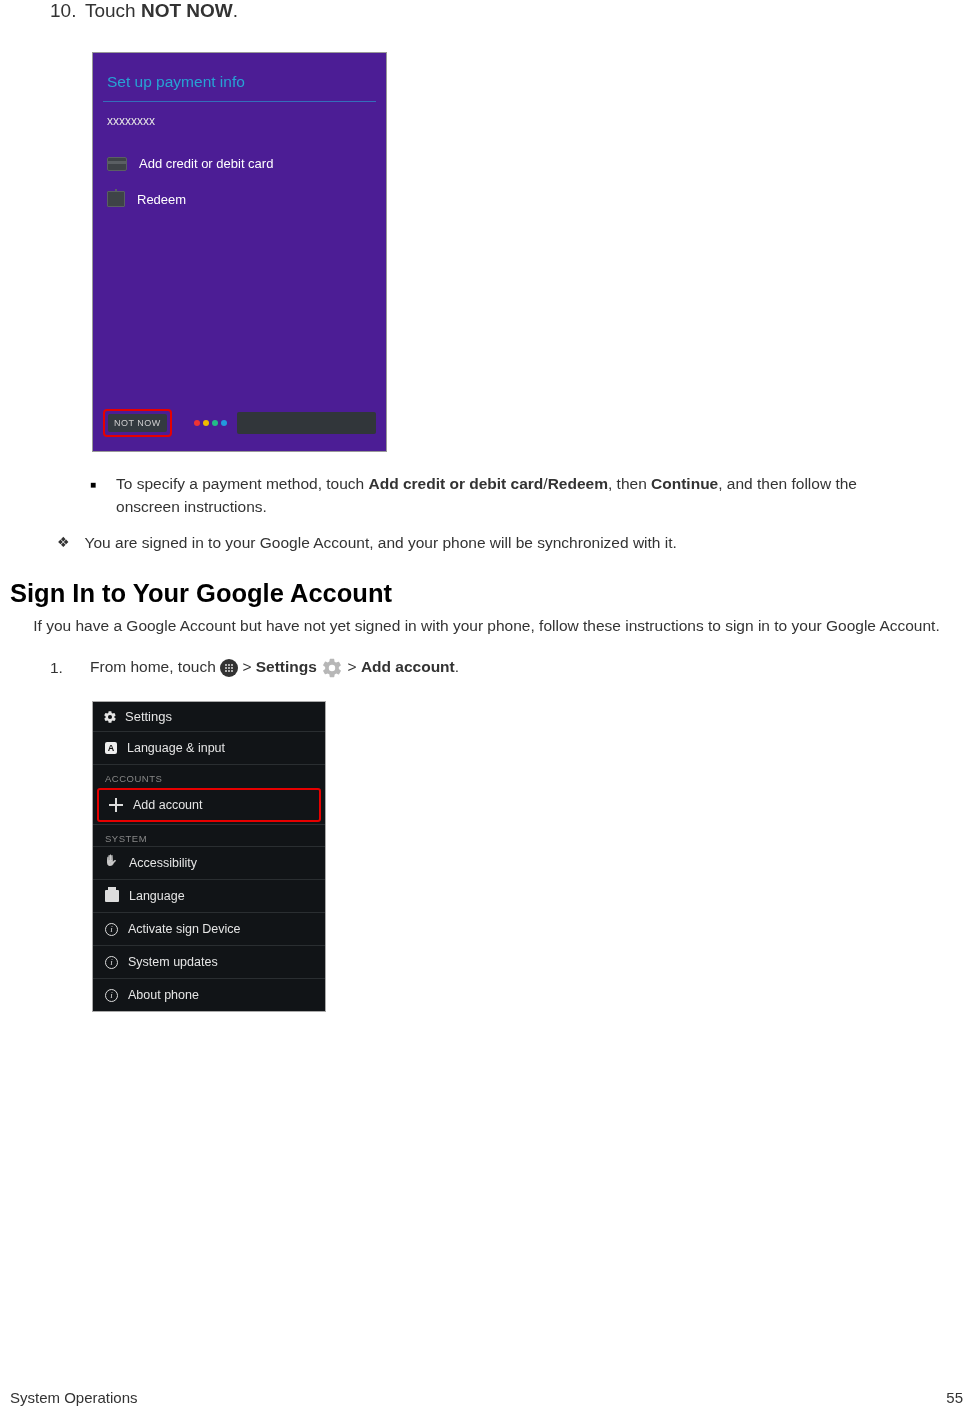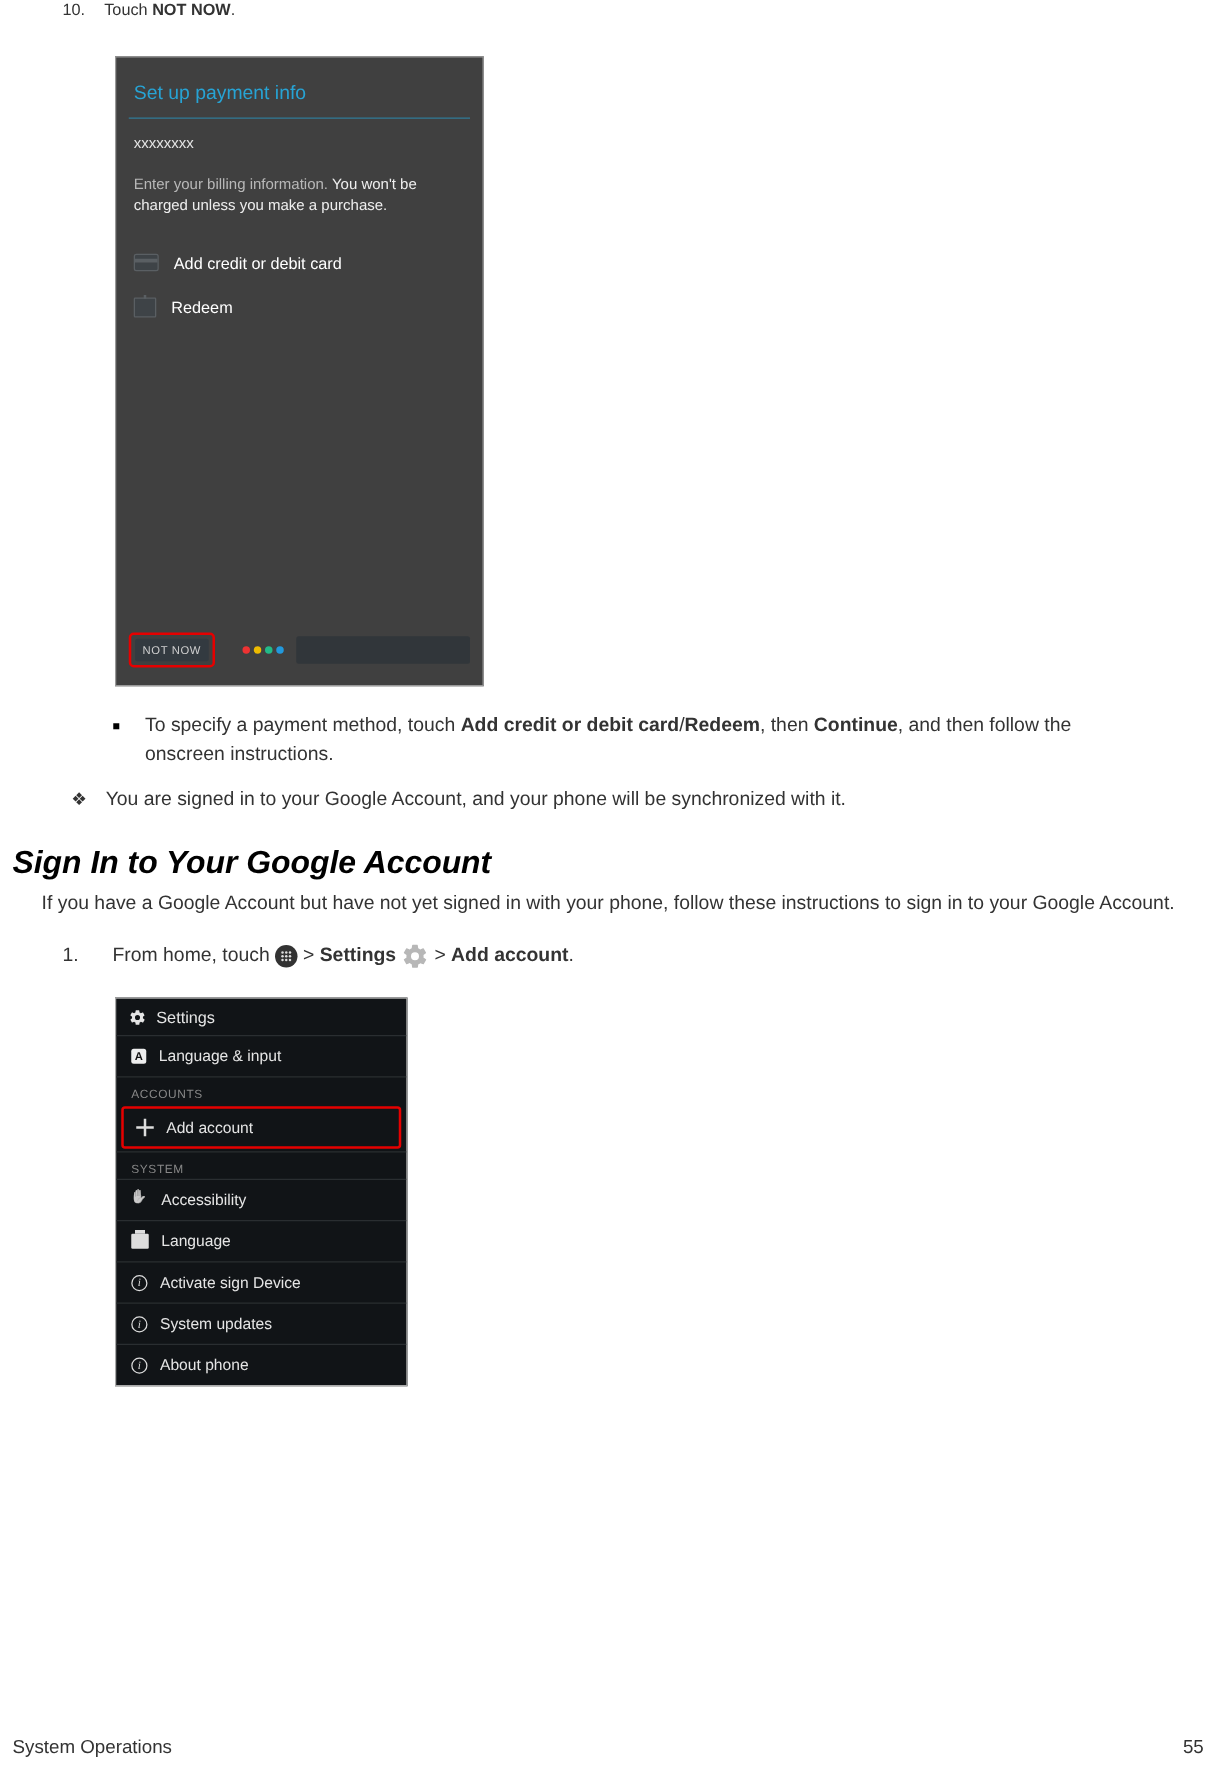--- a/index.html
+++ b/index.html
@@ -6,30 +6,30 @@
     body {
       font-family: Arial, Helvetica, sans-serif;
       width: 973px;
       height: 1420px;
       background: #fff;
       color: #000;
       position: relative;
       padding: 0 10px;
     }
     .step-line {
-      font-size: 13px;
+      font-size: 19px;
       color: #333;
       margin-left: 40px;
     }
     .step-num { display:inline-block; width: 30px; }
     .bold { font-weight: bold; }
     .screenshot1 {
       width: 295px;
-      height: 504px;
-      background: #404040;
+      height: 400px;
+      background: #4c1d95;
       margin: 30px 0 20px 82px;
       border: 1px solid #999;
       position: relative;
       padding: 18px 0 0 0;
     }
     .ss1-title {
       color: #27a3d4;
       font-size: 15.5px;
       padding: 2px 14px 10px;
     }
@@ -80,21 +80,20 @@
       display:flex; gap:15px; align-items:flex-start;
       font-size: 15.5px; color:#333; line-height: 1.5;
     }
     .diamond { font-size:14px; margin-top:1px; }
     h2.section-heading {
       font-family: Verdana, Arial, sans-serif;
       font-weight: bold;
       font-size: 25.5px;
       color: #000;
       margin: 12px 0 6px 0;
-      font-style: italic;
     }
     .para {
       font-size: 15.5px; color:#333; line-height:1.5;
       margin: 4px 0 20px 0;
       text-align: center;
     }
     .numstep {
       margin-left: 40px;
       font-size:15.5px; color:#333;
       display:flex; align-items:center; gap:10px;
@@ -158,23 +157,20 @@
 
 <div class="step-line">
   <span class="step-num">10.</span>
   <span>Touch </span><span class="bold">NOT NOW</span><span>.</span>
 </div>
 
 <div class="screenshot1">
   <div class="ss1-title">Set up payment info</div>
   <div class="ss1-hr"></div>
   <div class="ss1-sub">xxxxxxxx</div>
-  <div class="ss1-text">
-    <span>Enter your billing information. </span><span class="white">You won't be charged unless you make a purchase.</span>
-  </div>
   <div class="ss1-option">
     <span class="card-icon"></span>
     <span>Add credit or debit card</span>
   </div>
   <div class="ss1-option">
     <span class="gift-icon"></span>
     <span>Redeem</span>
   </div>
   <div class="ss1-bottom">
     <div class="notnow-btn">

